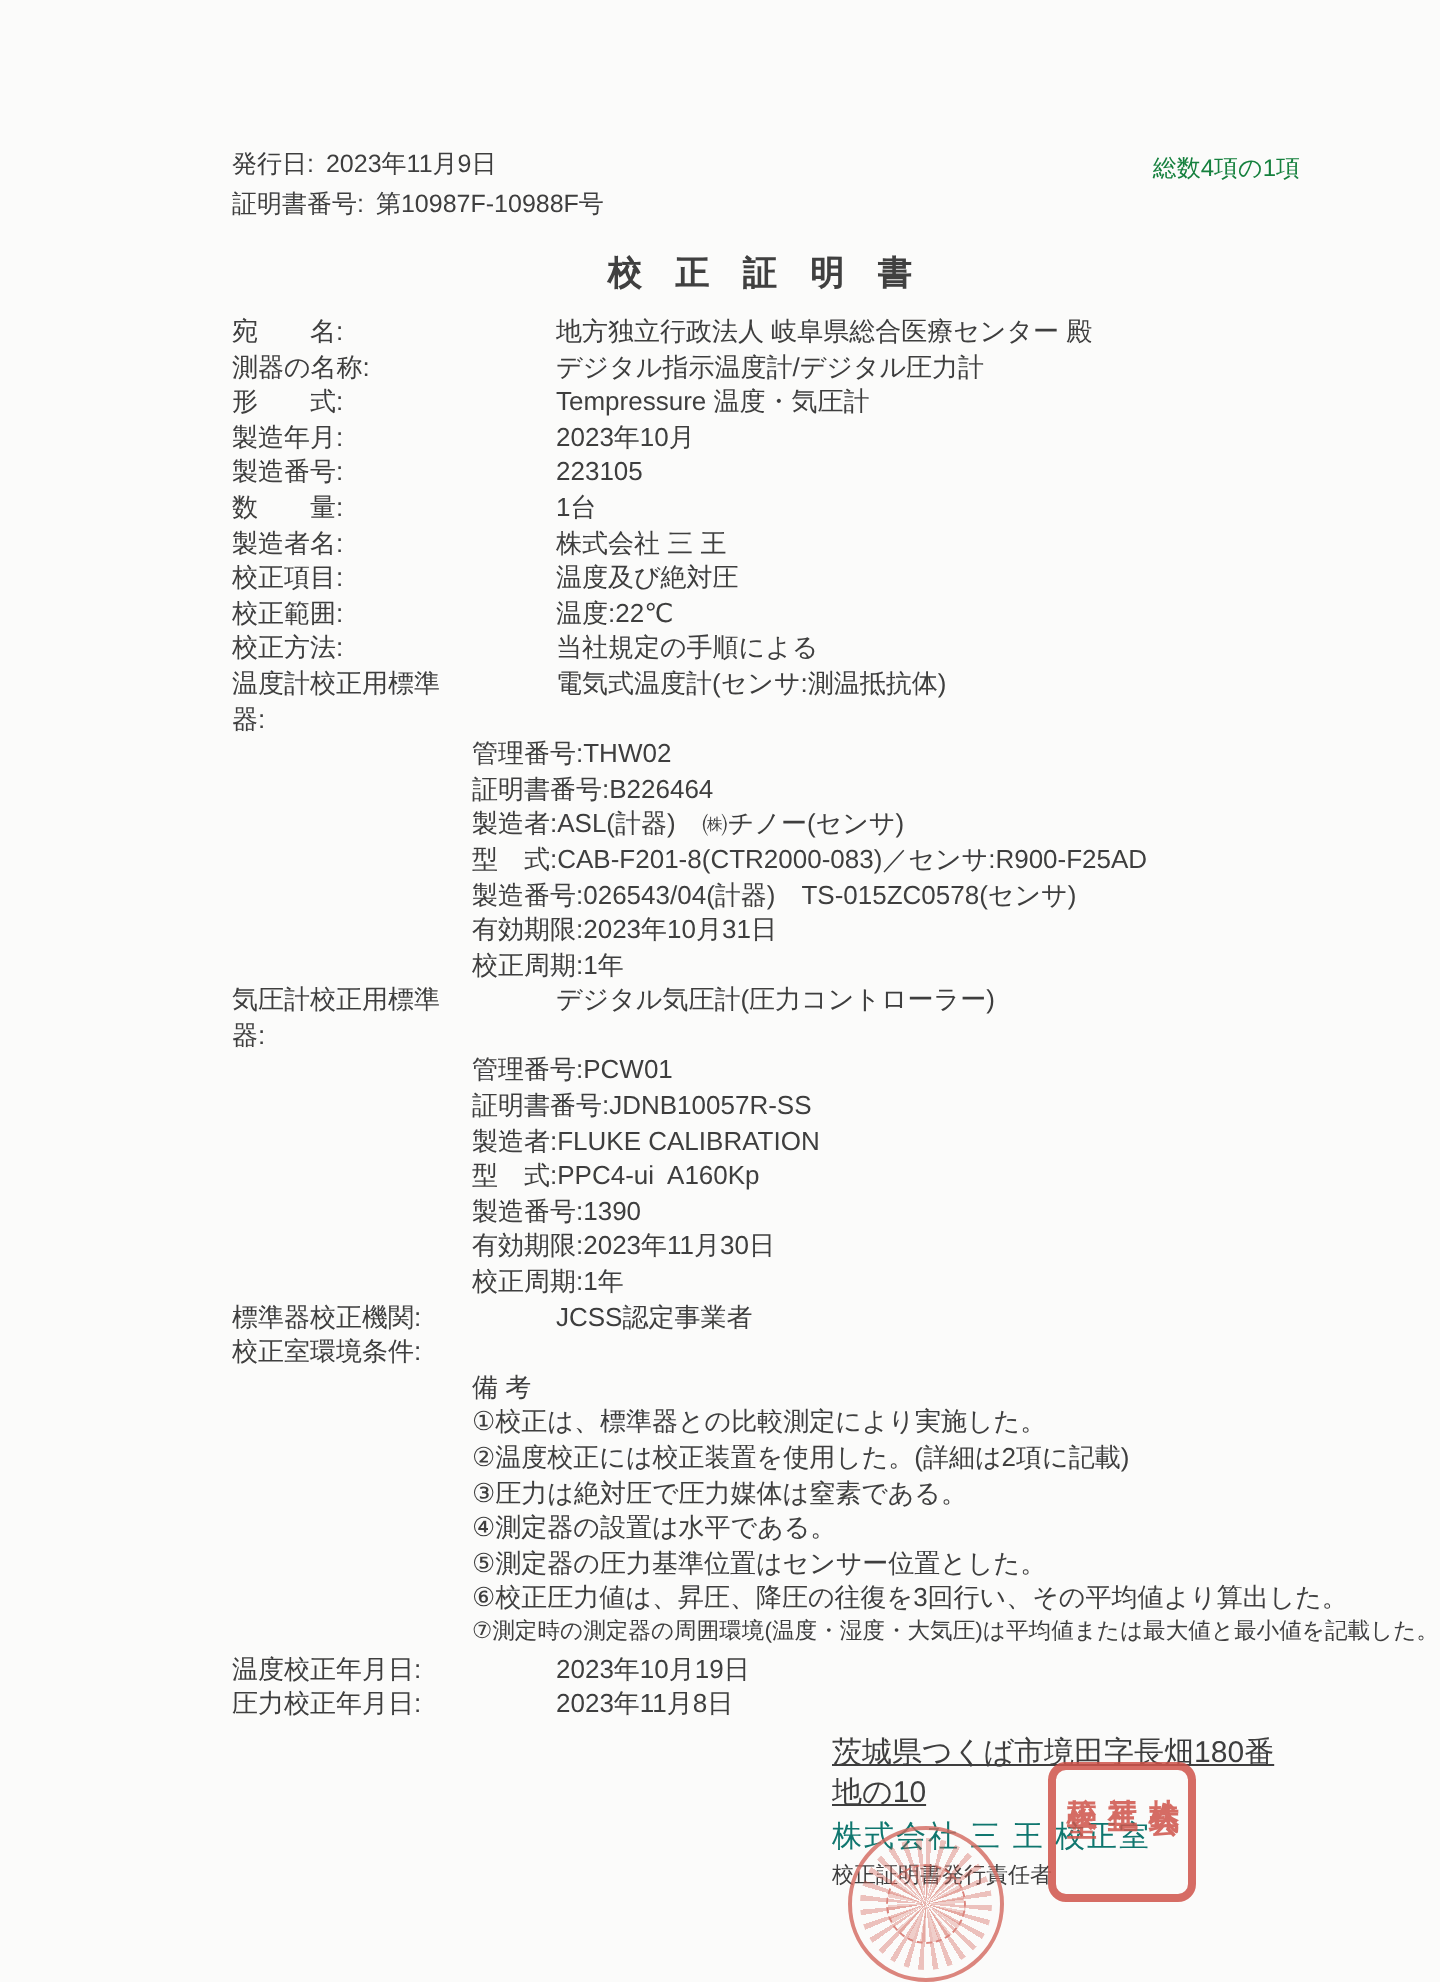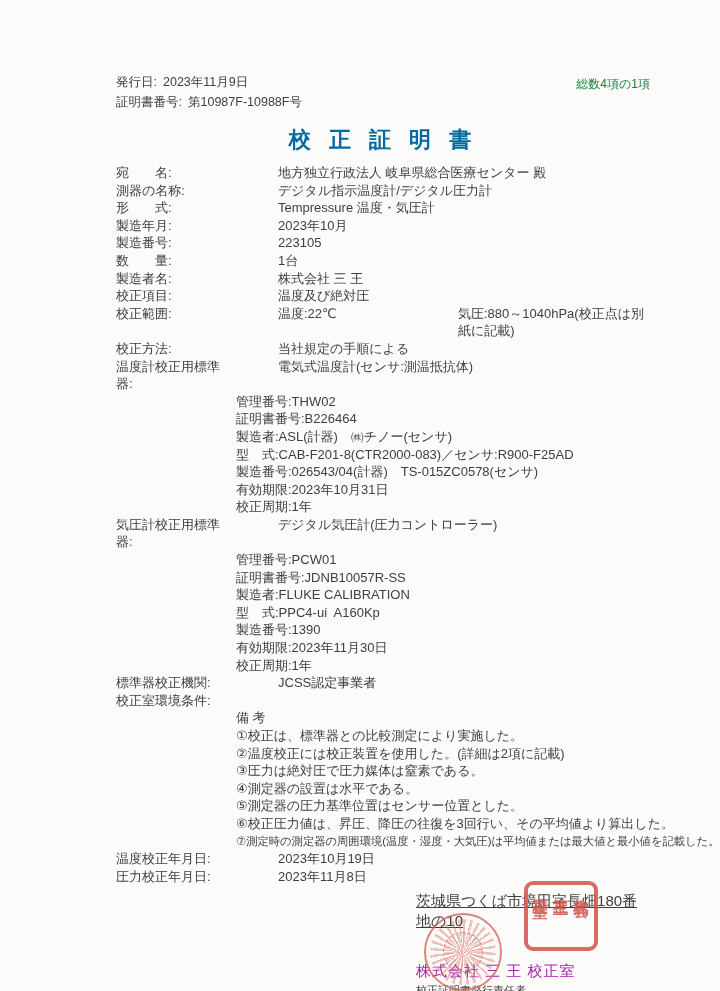--- a/index.html
+++ b/index.html
@@ -10,33 +10,33 @@
     color:#3e3e3e;
     position:relative;
     overflow:hidden;
     -webkit-font-smoothing:antialiased;
   }
   .sheet{position:absolute;inset:0;padding:72px 70px 0 116px;box-sizing:border-box;}
   .meta{font-size:12.5px;line-height:20px;}
   .meta-row{display:flex;}
   .meta-row .lbl{margin-right:6px;}
   .page-indicator{position:absolute;top:76px;right:70px;font-size:12px;color:#15803d;}
-  .doc-title{text-align:center;font-size:22px;font-weight:bold;letter-spacing:6px;color:#0369a1;margin:13px 0 9px 0;}
+  .doc-title{text-align:center;font-size:17px;font-weight:bold;letter-spacing:6px;color:#404040;margin:13px 0 9px 0;}
   .row{display:flex;font-size:13px;line-height:17.6px;gap:42px;}
   .row .lbl{width:120px;flex:0 0 120px;}
   .row .val{white-space:pre;}
   .val-split{display:flex;}
   .val-split .v1{width:180px;flex:0 0 180px;}
   .sub{margin-left:120px;font-size:13px;line-height:17.6px;white-space:pre;}
   .list .line{font-size:13px;line-height:17.6px;white-space:pre;}
   .remarks .line:last-child{font-size:11.3px;}
   .statement{margin-top:11px;font-size:13px;line-height:20.5px;}
   .footer{margin-left:300px;margin-top:6px;}
   .footer .address{font-size:15px;line-height:20px;text-decoration:underline;}
-  .footer .company{font-size:15px;line-height:23px;letter-spacing:1px;color:#a21caf;margin-top:28px;}
+  .footer .company{font-size:15px;line-height:23px;letter-spacing:1px;color:#0f766e;}
   .footer .issuer-title{font-size:11px;line-height:16px;}
   
   .square-stamp{
     position:absolute;left:524px;top:881px;width:60px;height:58px;
     border:4px solid #d0544b;border-radius:9px;
     display:flex;flex-direction:row-reverse;justify-content:space-between;
     padding:2px 3px;opacity:.85;background:rgba(255,255,255,0);
   }
   .square-stamp .col{
     writing-mode:vertical-rl;text-orientation:upright;
@@ -99,21 +99,20 @@
       <span class="val">株式会社 三 王</span>
     </div>
     <div class="row">
       <span class="lbl">校正項目:</span>
       <span class="val">温度及び絶対圧</span>
     </div>
     <div class="row">
       <span class="lbl">校正範囲:</span>
       <span class="val-split">
         <span class="v1">温度:22℃</span>
-        <span class="v2">気圧:880～1040hPa(校正点は別紙に記載)</span>
       </span>
     </div>
     <div class="row">
       <span class="lbl">校正方法:</span>
       <span class="val">当社規定の手順による</span>
     </div>
   </div>
 
   <div>
     <div class="row">

